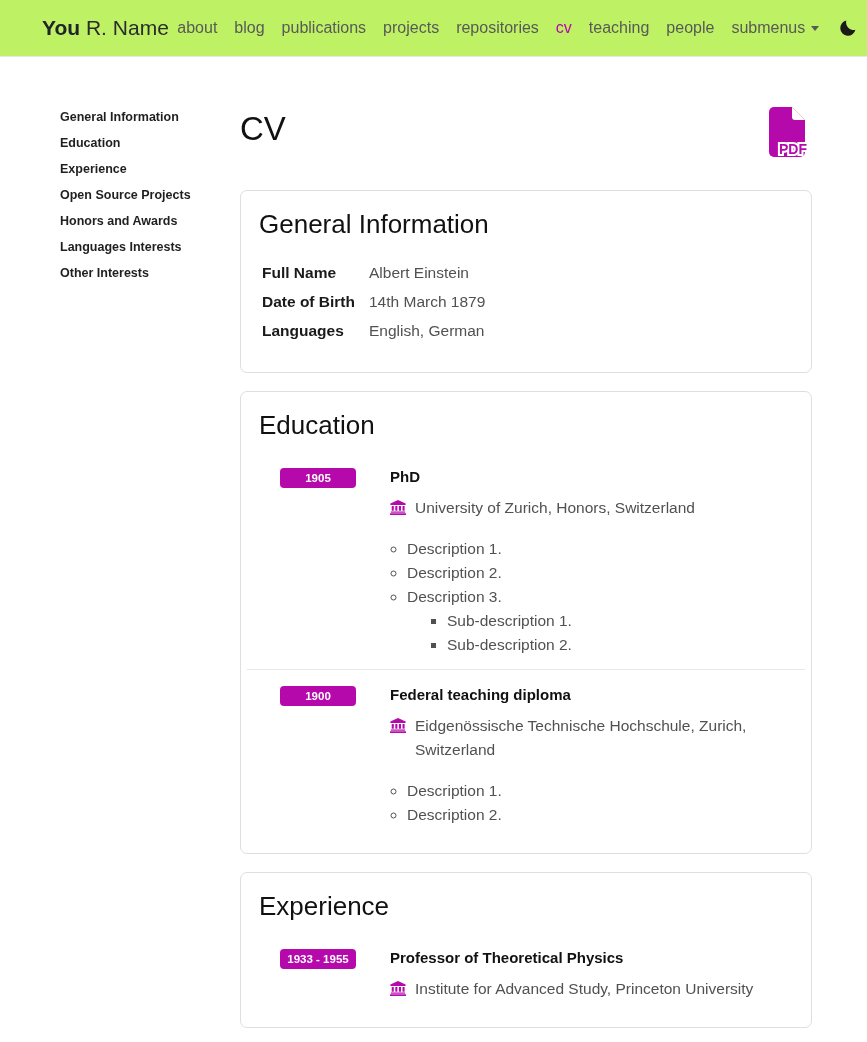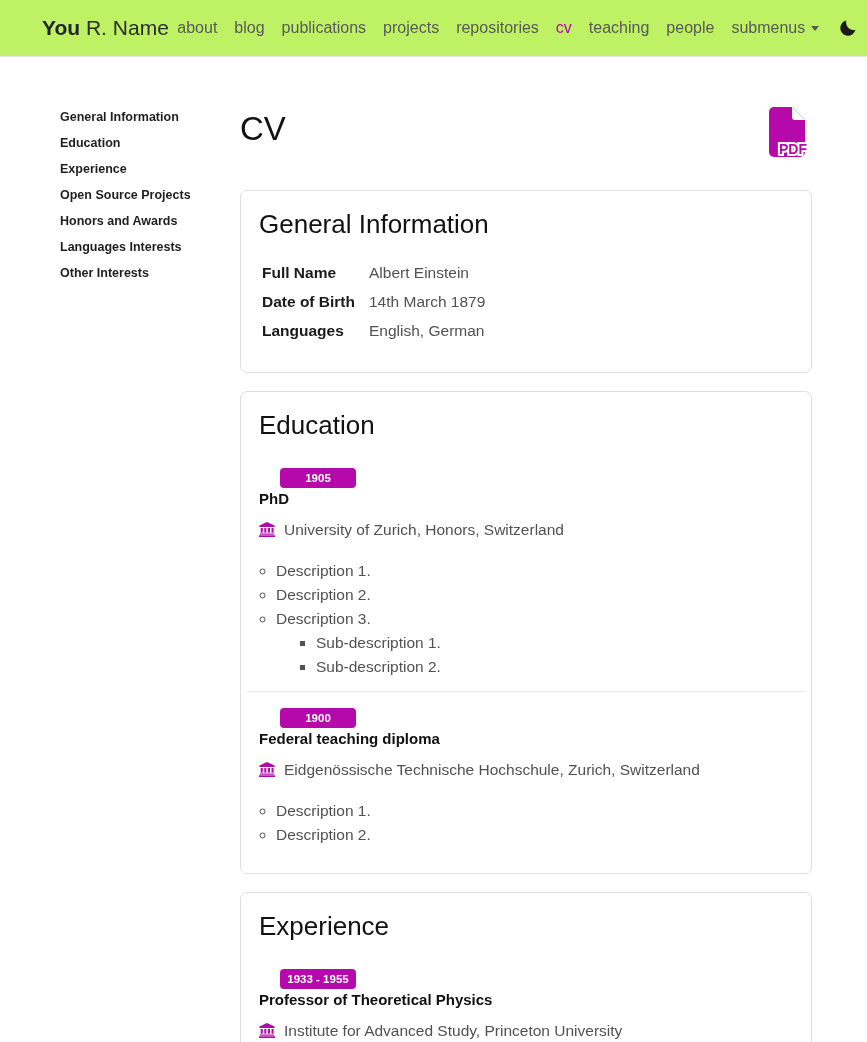--- a/index.html
+++ b/index.html
@@ -47,21 +47,21 @@
     padding:16px 18px 26px; margin-top:18px;
   }
   .card:first-of-type { margin-top:31px; }
   .card-title { font-size:26px; font-weight:400; margin:0; line-height:34px; color:#111; }
   
   .info-table { margin-top:18px; }
   .info-row { display:flex; align-items:baseline; padding:5px 0 6px 3px; }
   .info-label { width:107px; flex:none; font-weight:700; color:#1a1a1a; }
   .info-value { color:#515151; }
   
-  .entry { display:flex; margin-top:24px;flex-direction:column; }
+  .entry { display:flex; margin-top:24px; }
   .entry.after-divider { margin-top:14px; }
   .year-col { width:131px; flex:none; padding-left:21px; }
   .badge {
     display:inline-block; min-width:76px; text-align:center;
     background:var(--accent); color:#fff; font-size:11.5px; font-weight:700;
     padding:4px 6px; border-radius:4px; margin-top:2px; white-space:nowrap;
   }
   .entry-content { flex:1; min-width:0; }
   .entry-title { font-size:15px; font-weight:700; color:#111; line-height:22px; margin:0; }
   .inst { position:relative; margin-top:8px; padding-left:25px; color:#515151; line-height:24px; }

